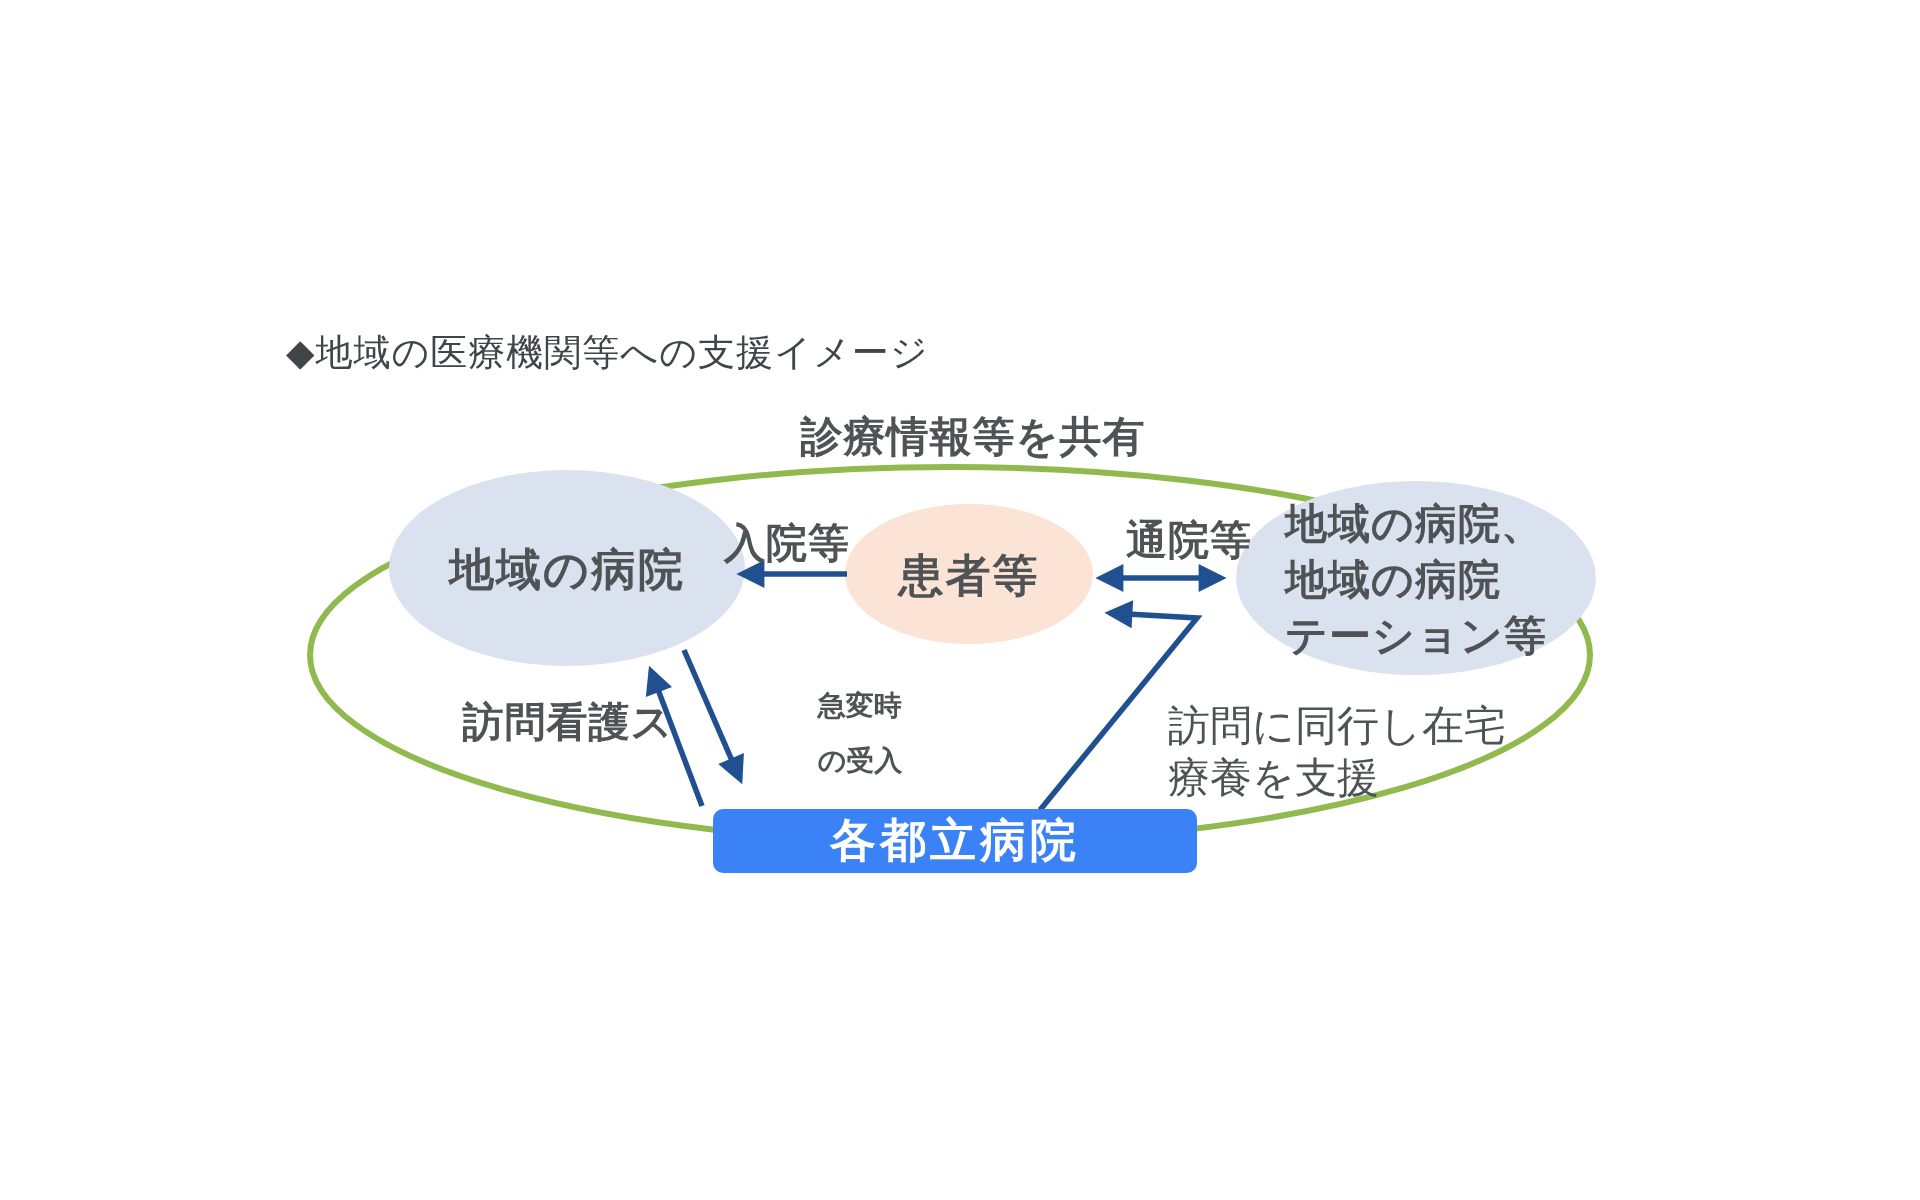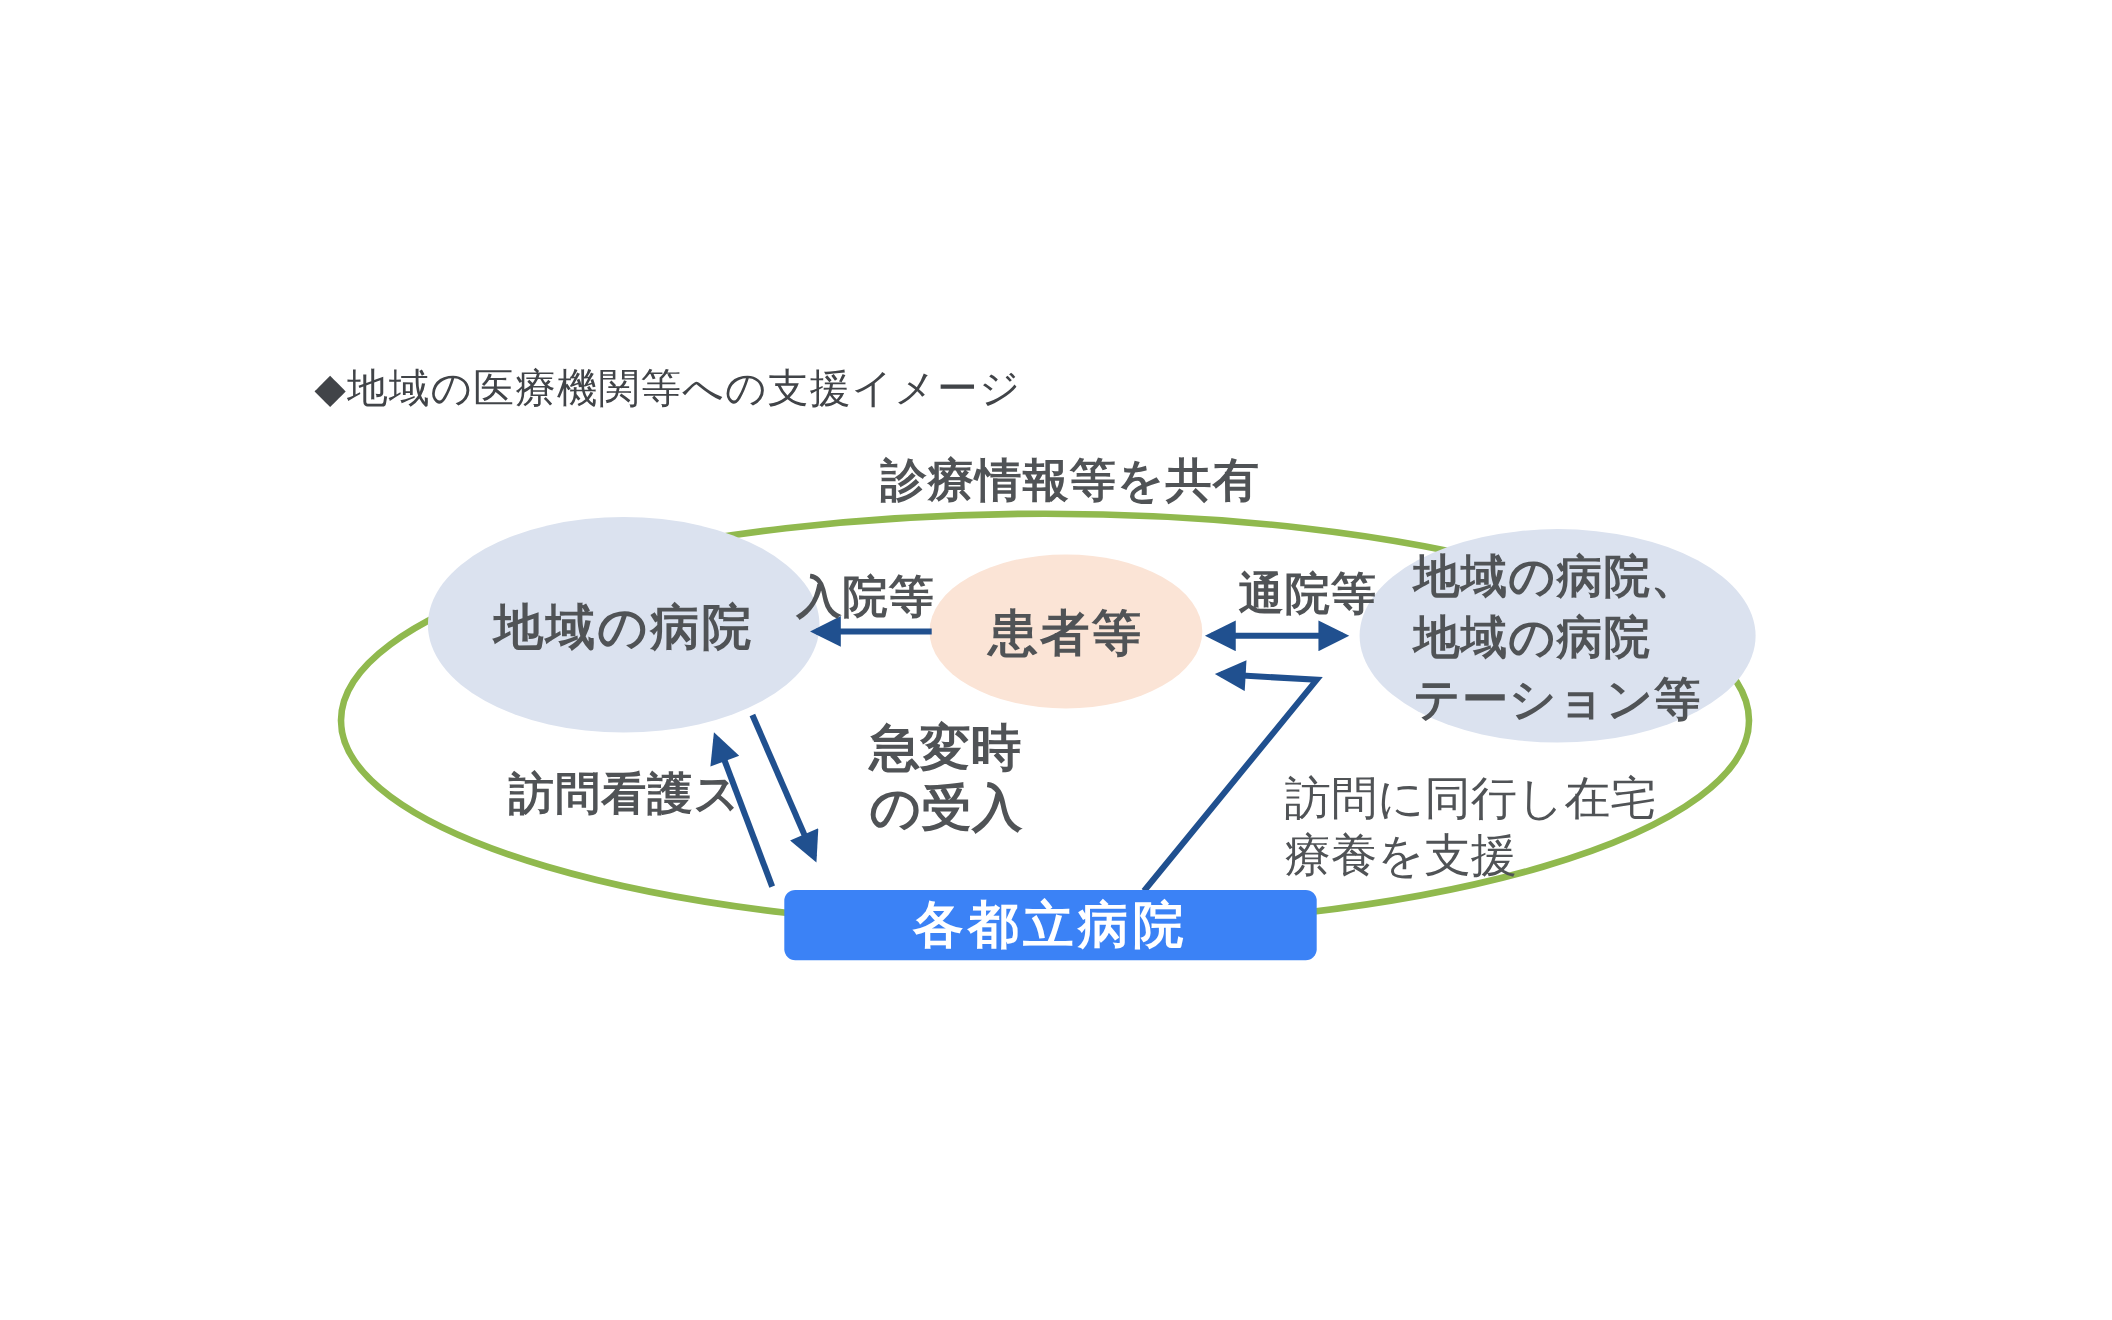--- a/index.html
+++ b/index.html
@@ -56,22 +56,22 @@
     font-size: 42px;
     line-height: 56px;
     letter-spacing: 1px;
   }
   .edge-label { font-size: 41px; letter-spacing: 1px; }
   .hospitalization-label { left: 787px;  top: 543px; }
   .outpatient-label      { left: 1189px; top: 540px; }
   .clinical-support-label{ left: 568px;  top: 722px; }
   .emergency-label {
     left: 860px;
-    top: 707px;
-    font-size: 46px;
+    top: 733px;
+    font-size: 28px;
     line-height: 55px;
   }
   .home-care-label {
     position: absolute;
     left: 1168px;
     top: 700px;
     font-size: 42px;
     line-height: 52px;
     color: #505356;
     z-index: 3;

